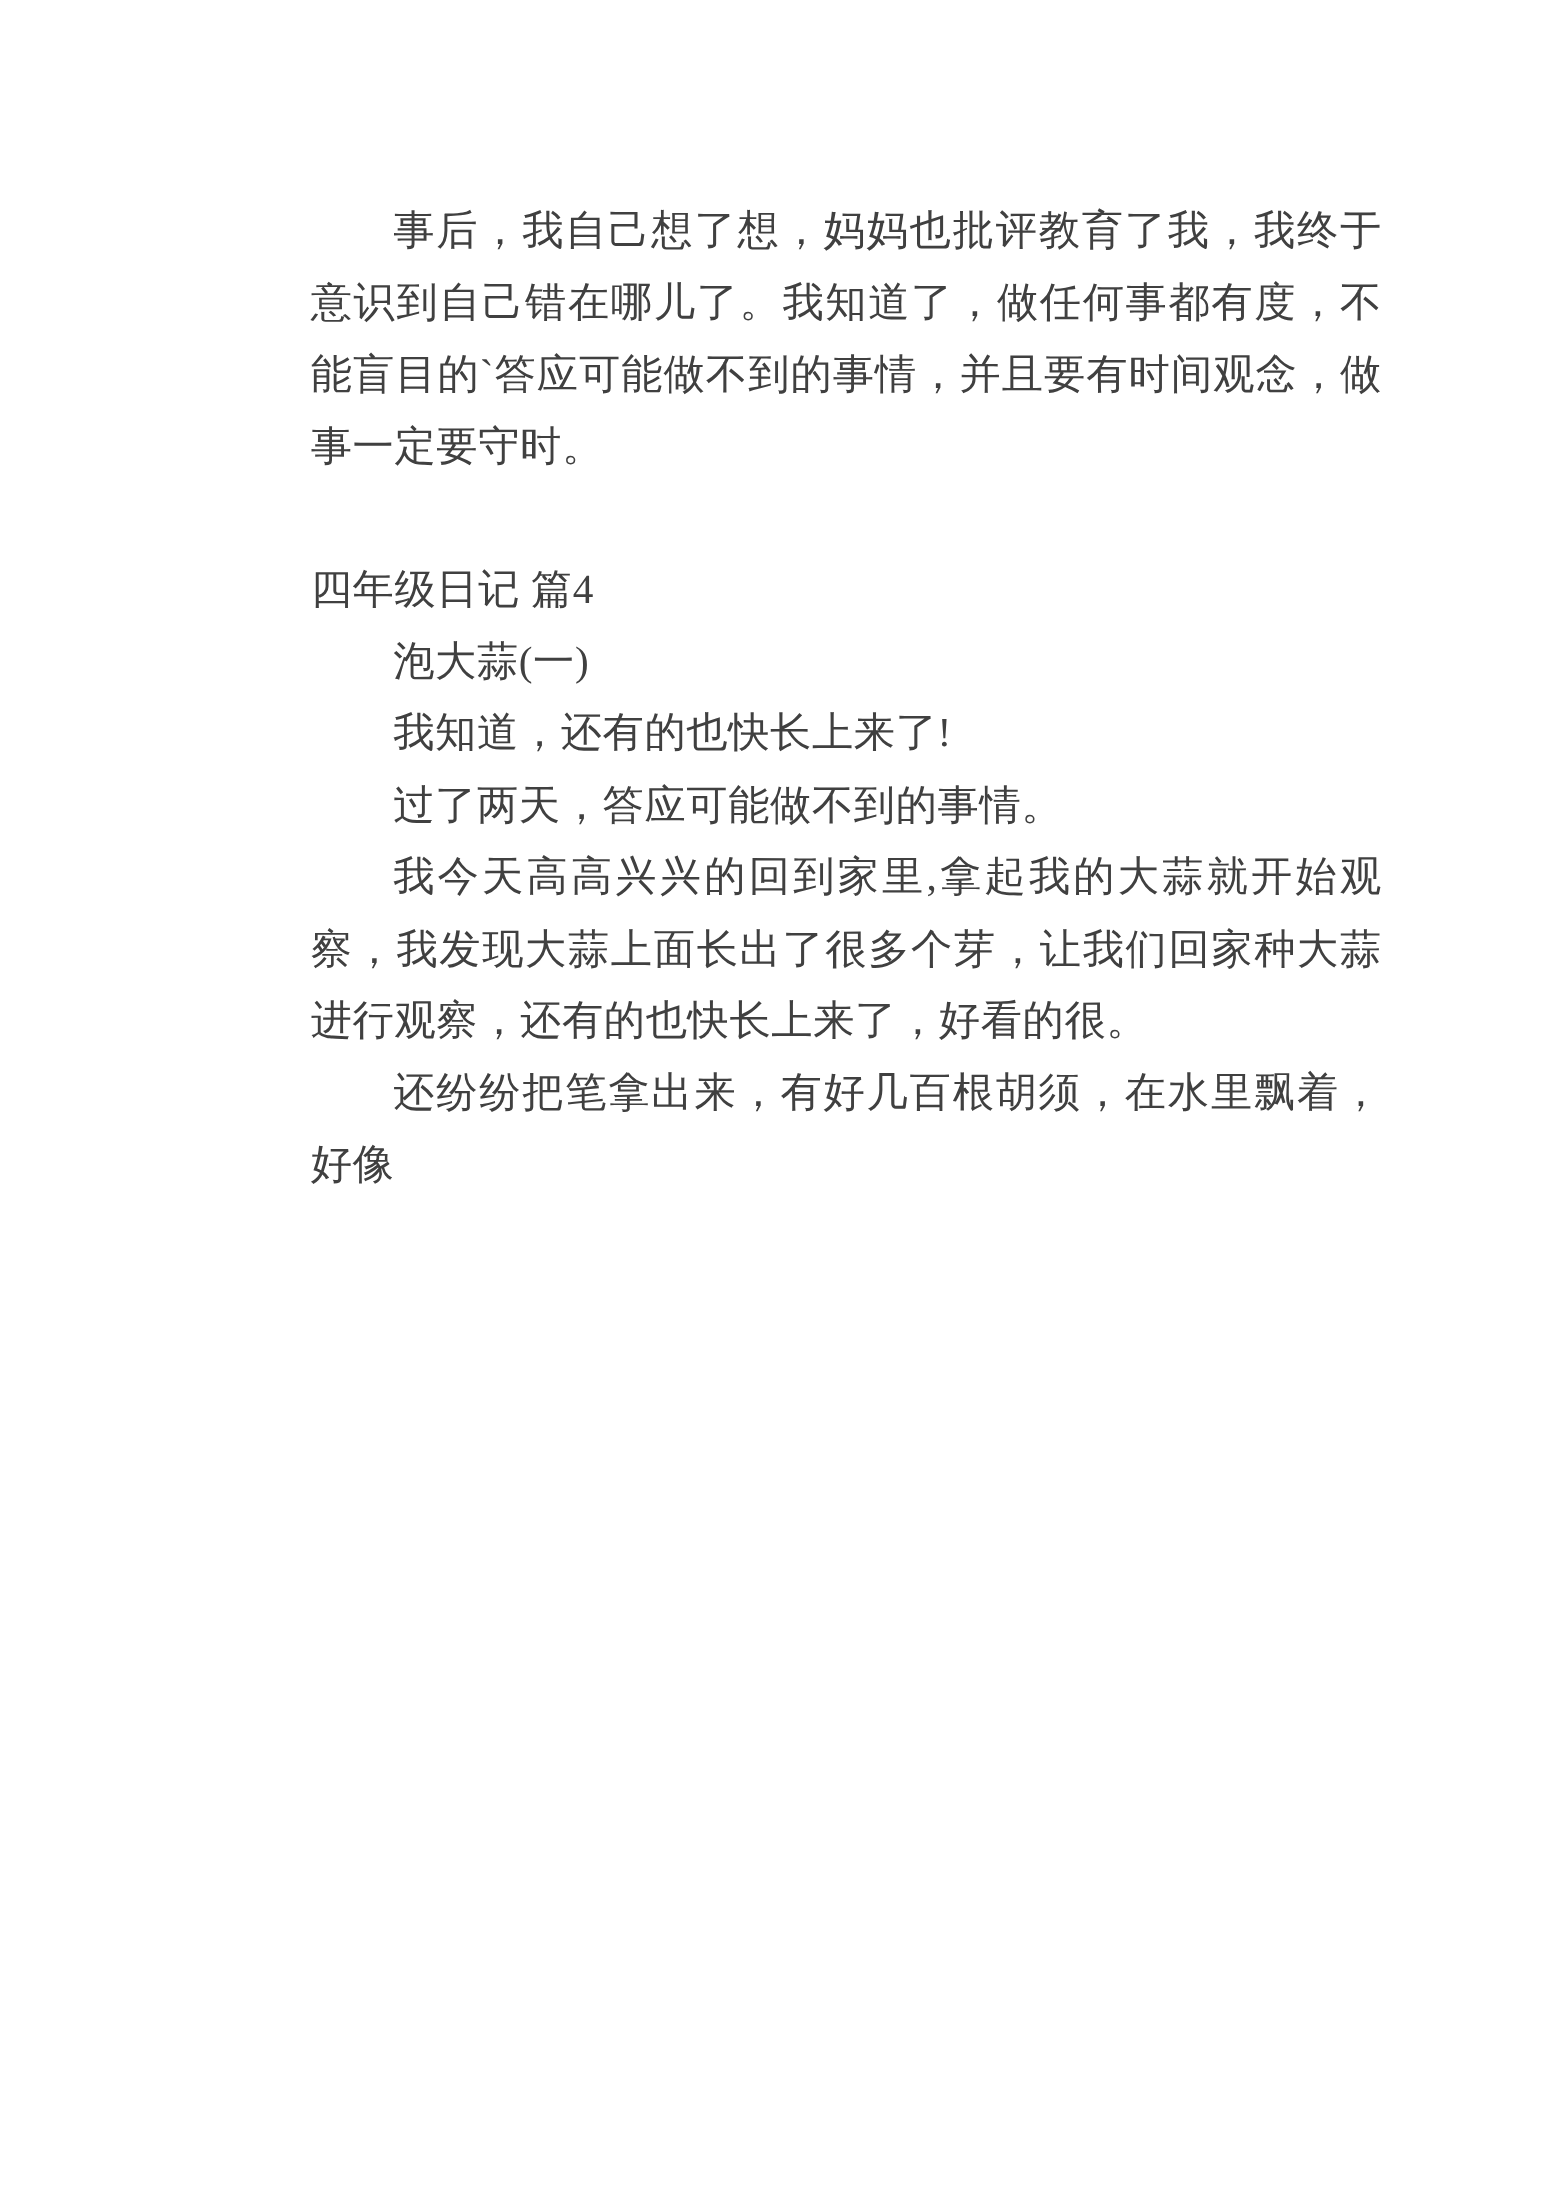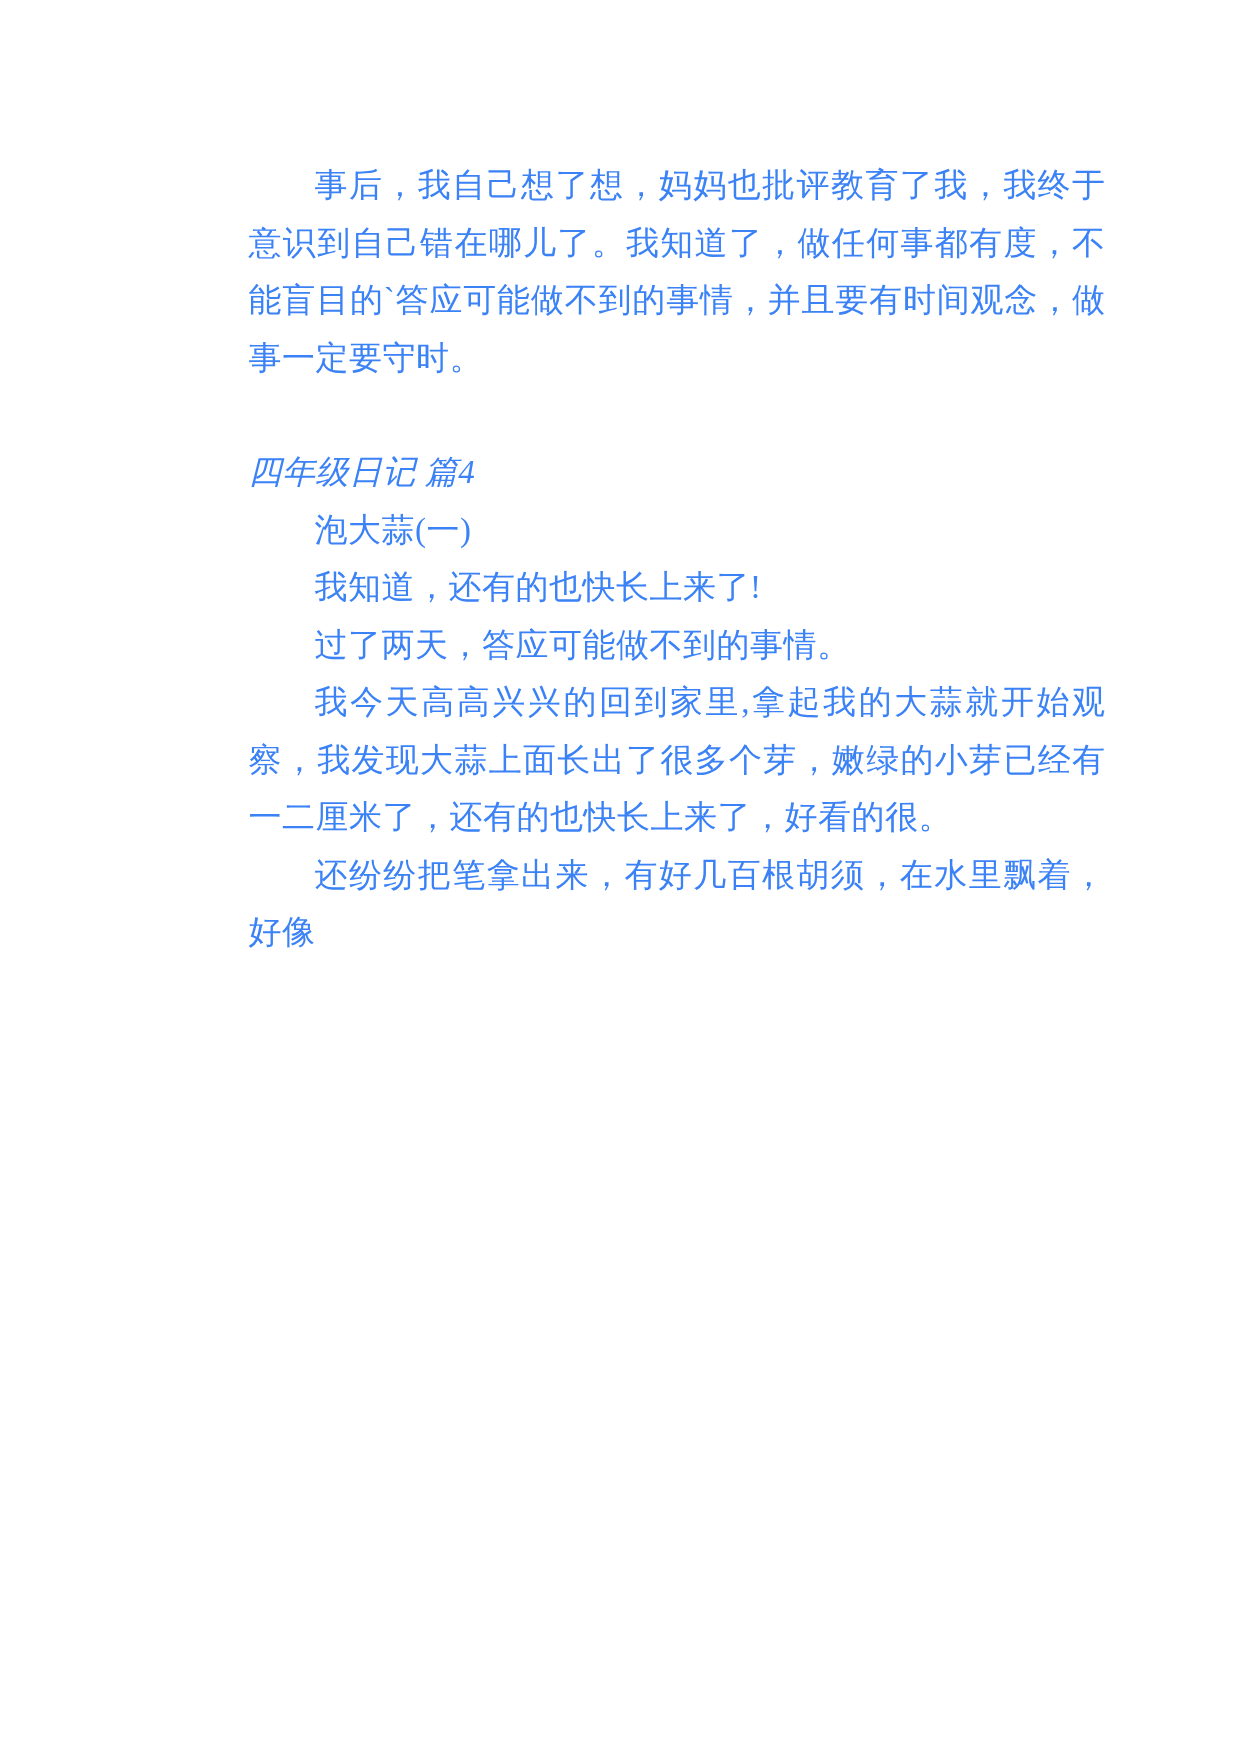--- a/index.html
+++ b/index.html
@@ -10,21 +10,21 @@
   .page {
     position: relative;
     width: 1120px;
     height: 1754px;
     margin: 0 auto;
     background: #ffffff;
     overflow: hidden;
     box-sizing: border-box;
     padding: 157px 196px 0 188px;
     font-family: "Liberation Serif", "DejaVu Serif", serif;
-    color: #3b82f6;
+    color: #404040;
   }
   .doc-body {
     width: 857px;
   }
   .para {
     margin: 0;
     font-size: 33px;
     line-height: 57.5px;
     text-align: justify;
     text-indent: 2em;
@@ -32,21 +32,20 @@
     word-break: break-all;
   }
   .section-heading {
     margin: 57px 0 0 0;
     font-size: 33px;
     line-height: 57.5px;
     font-weight: normal;
     text-indent: 0;
     text-align: left;
     letter-spacing: 0.5px;
-    font-style: italic;
   }
 </style>
 </head>
 <body>
 
 <div class="page">
   <div class="doc-body">
 
     <p class="para">事后，我自己想了想，妈妈也批评教育了我，我终于意识到自己错在哪儿了。我知道了，做任何事都有度，不能盲目的`答应可能做不到的事情，并且要有时间观念，做事一定要守时。</p>
 
@@ -54,18 +53,18 @@
 
     <p class="para">泡大蒜(一)</p>
 
 
 
     <p class="para">我知道，还有的也快长上来了!</p>
 
 
     <p class="para">过了两天，答应可能做不到的事情。</p>
 
-    <p class="para">我今天高高兴兴的回到家里,拿起我的大蒜就开始观察，我发现大蒜上面长出了很多个芽，嫩绿的小芽已经有一二厘米了，还有的也快长上来了，好看的很。</p>
+    <p class="para">我今天高高兴兴的回到家里,拿起我的大蒜就开始观察，我发现大蒜上面长出了很多个芽，让我们回家种大蒜进行观察，还有的也快长上来了，好看的很。</p>
 
     <p class="para">还纷纷把笔拿出来，有好几百根胡须，在水里飘着，好像</p>
 
   </div>
 </div>
 
 </body></html>

